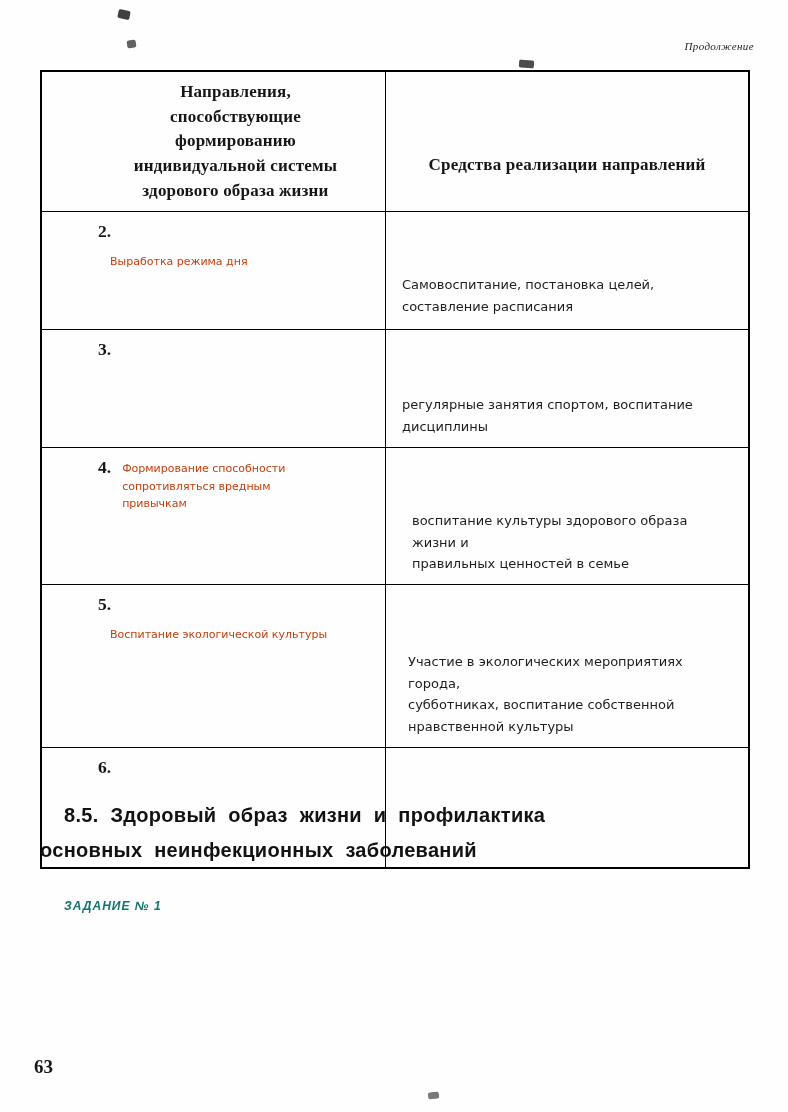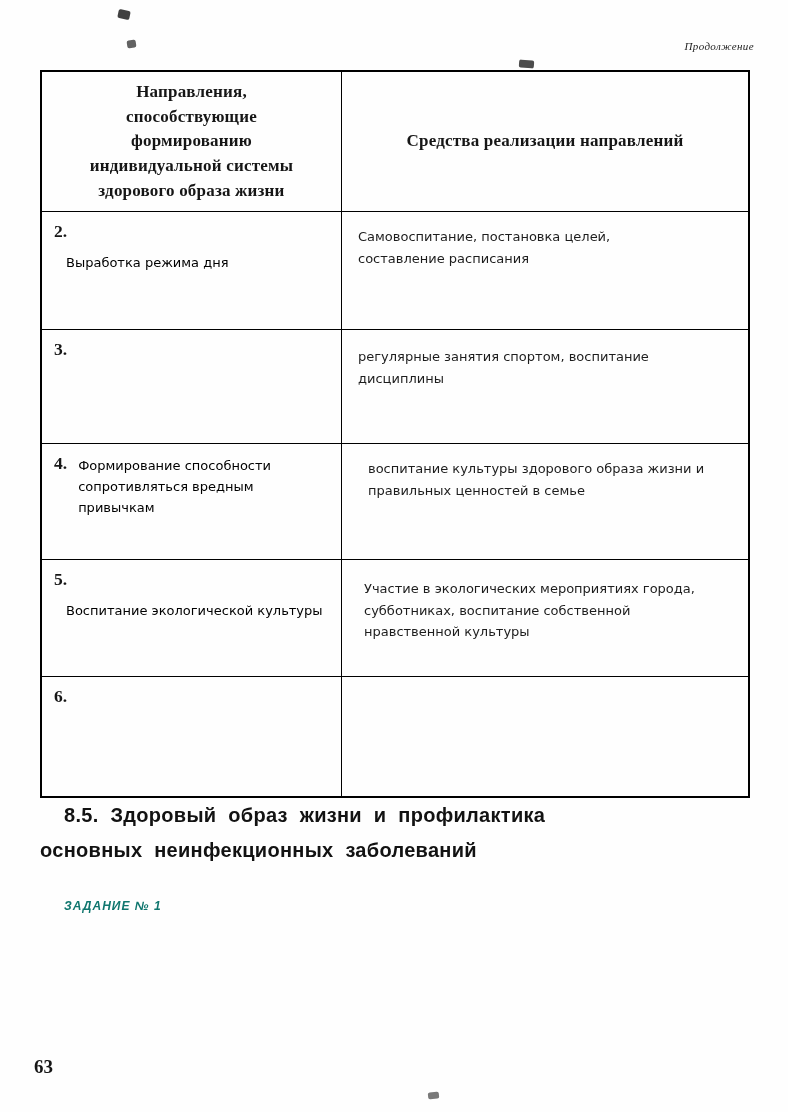--- a/index.html
+++ b/index.html
@@ -22,28 +22,28 @@
     font-style: italic; font-size: 11px; letter-spacing: 0.4px;
     color: #1c1c1c;
   }
 
   
   .tbl {
     position: absolute; top: 70px; left: 40px; width: 710px;
     border: 2px solid #000;
     background: #fefefe;
   }
-  .trow { display: flex; }
+  .trow { display: flex; padding-left: 44px; }
   .trow + .trow { border-top: 1.6px solid #000; }
   .cell-left {
     width: 300px; flex: 0 0 300px;
     border-right: 1.8px solid #000;
     padding: 9px 12px 8px 12px;
   }
-  .cell-right { flex: 1; padding: 14px 16px 10px 16px; }
+  .cell-right { flex: 1; padding: 14px 16px 10px 16px; margin-top: 48px; }
 
   .r-header { min-height: 130px; }
   .r2 { min-height: 118px; }
   .r3 { min-height: 114px; }
   .r4 { min-height: 116px; }
   .r5 { min-height: 117px; }
   .r6 { min-height: 120px; }
 
   .r-header .cell-left,
   .r-header .cell-right {
@@ -55,23 +55,23 @@
   }
   .hdr-col1 { white-space: pre-line; }
 
   .row-num {
     display: inline-block; vertical-align: top;
     font-weight: bold; font-size: 17.5px;
     font-family: "Liberation Serif", serif;
   }
   .direction {
     font-family: "DejaVu Sans", sans-serif;
-    font-size: 13px; line-height: 1.6;
+    font-size: 11px; line-height: 1.6;
     white-space: pre-line;
-    color: #000000;
+    color: #c2410c;
     display: block; margin-top: 11px; padding-left: 12px;
   }
   .r4 .direction {
     display: inline-block; vertical-align: top;
     margin-top: 3px; padding-left: 7px; width: 248px;
   }
   .means {
     font-family: "DejaVu Sans", sans-serif;
     font-size: 13px; line-height: 1.65;
     white-space: pre-line;

